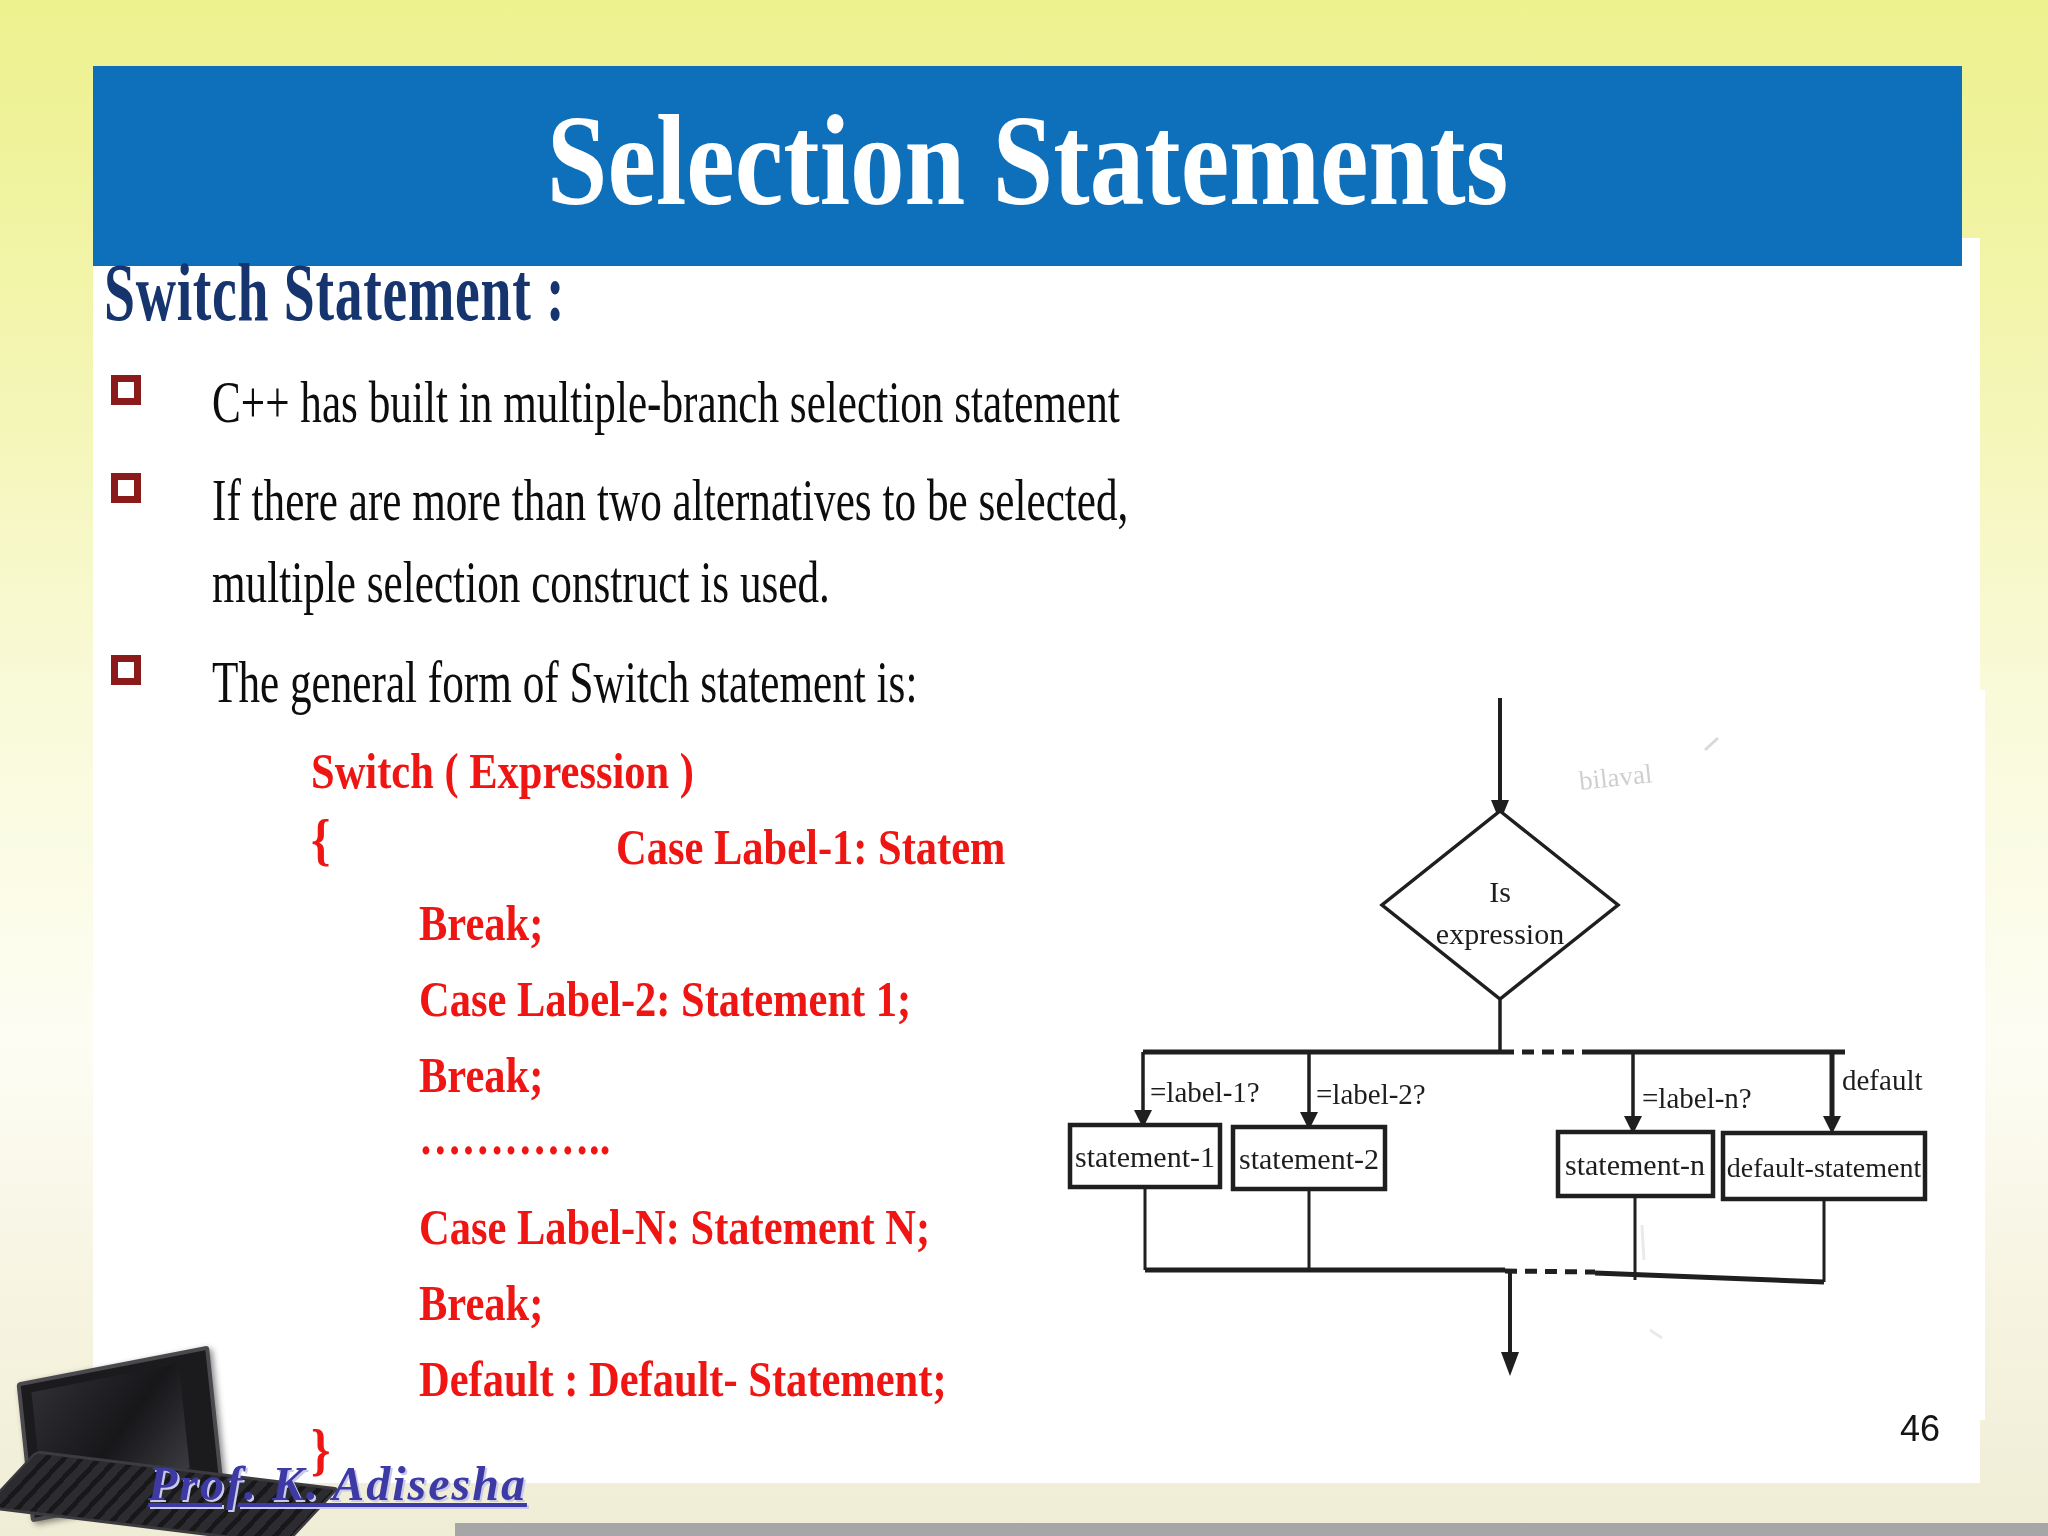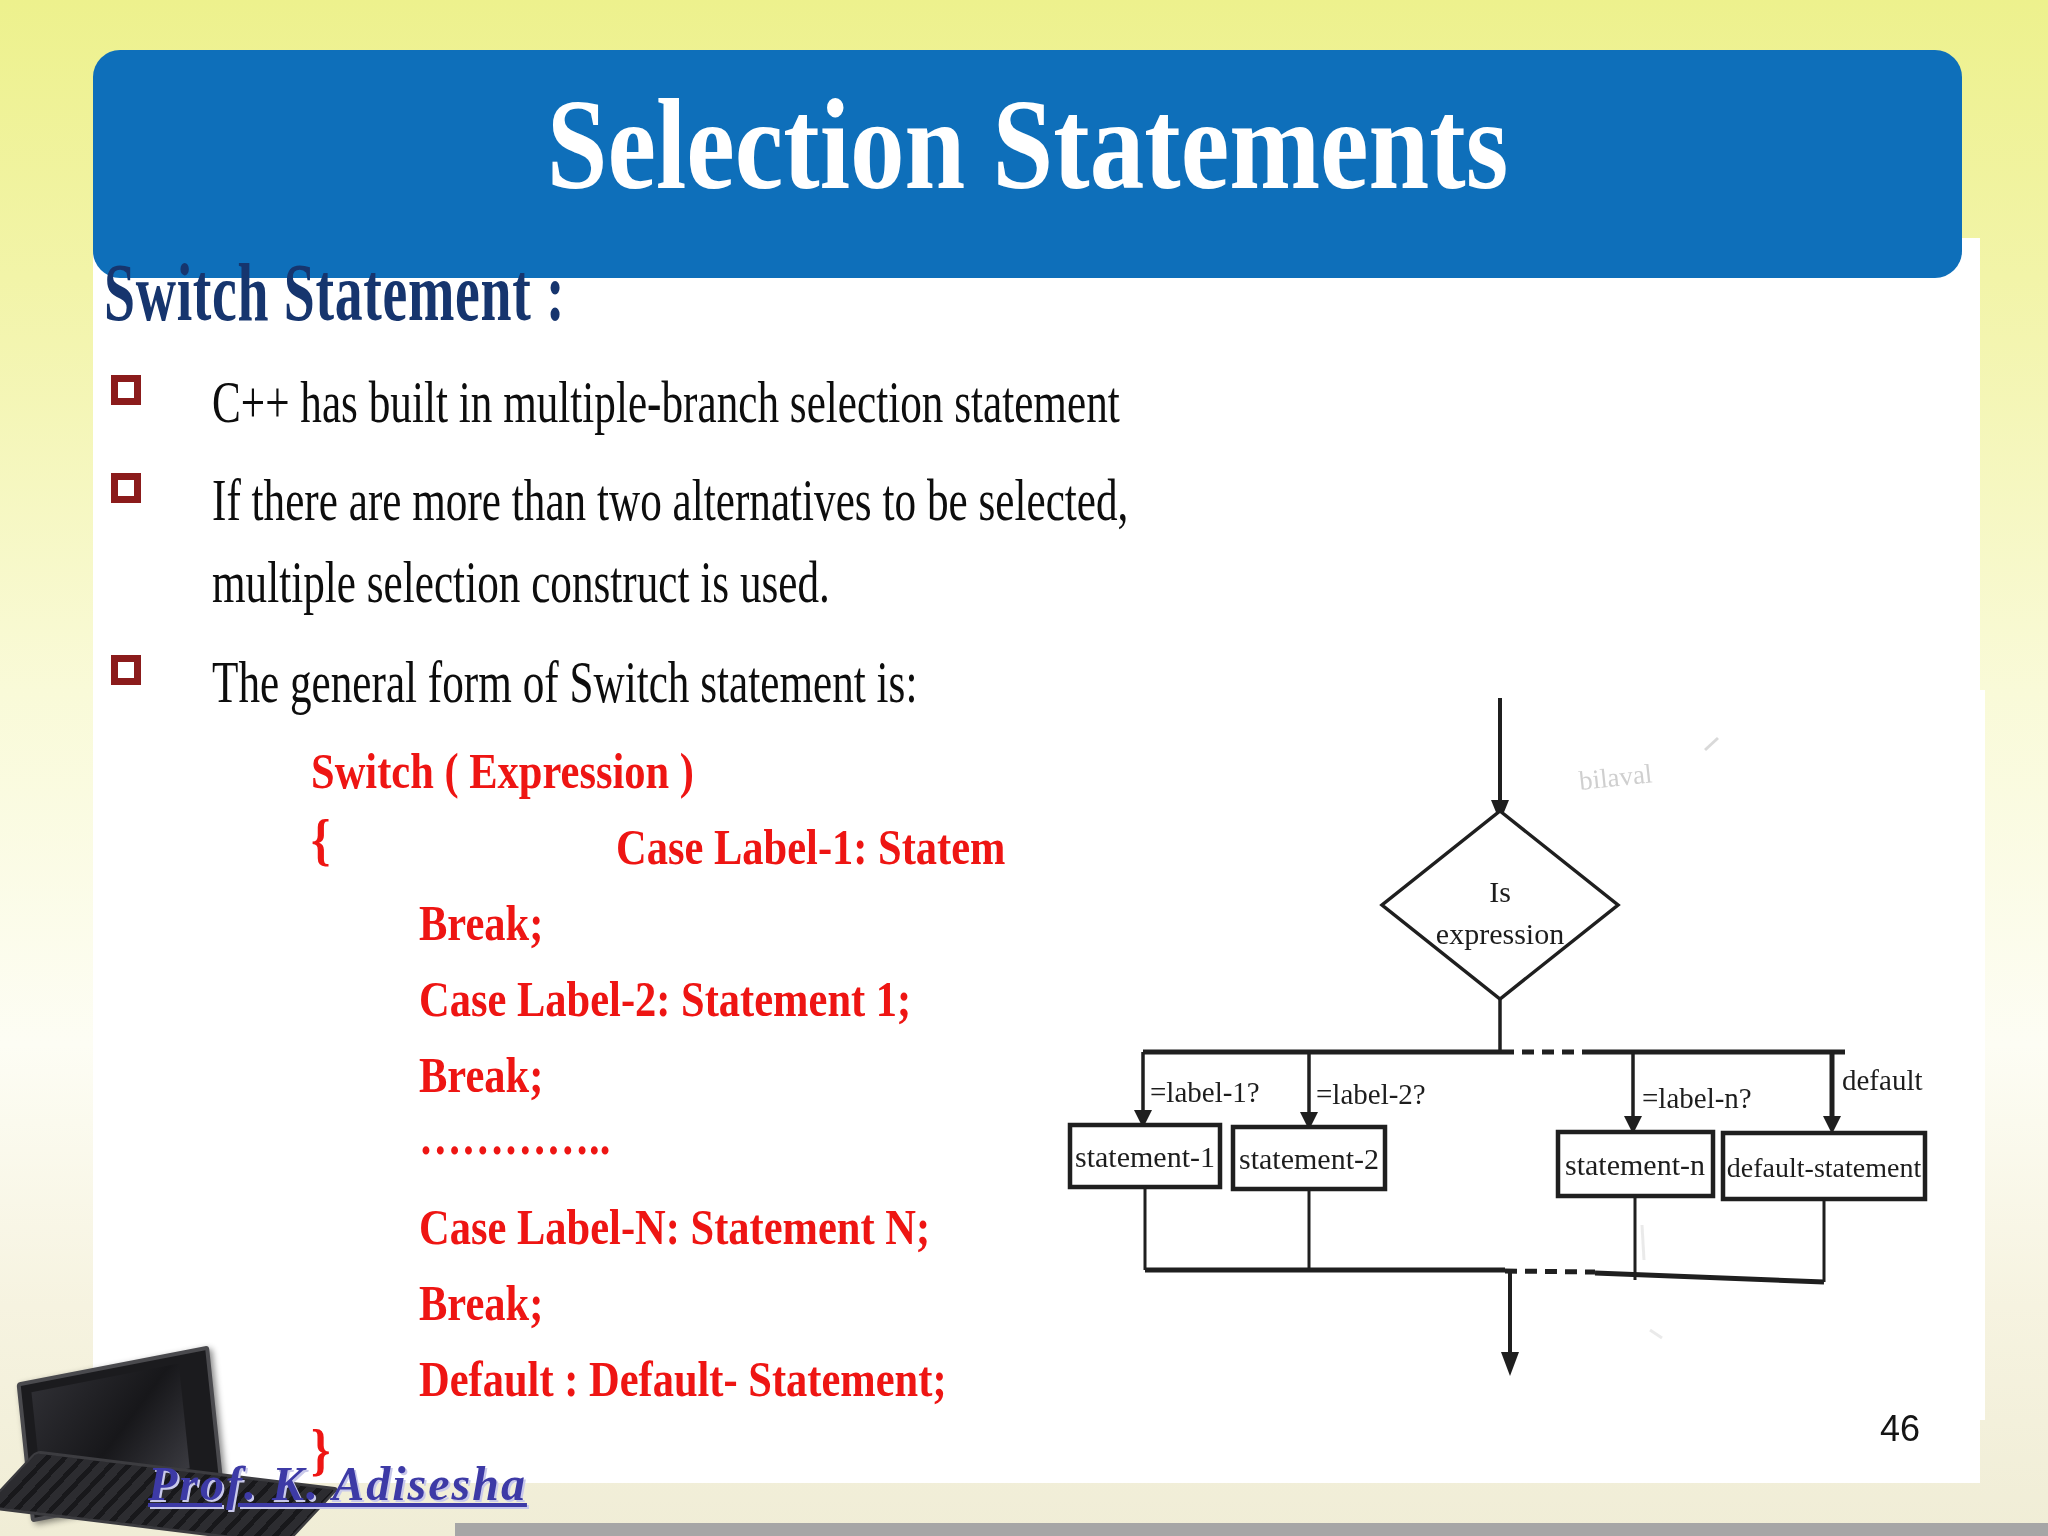--- a/index.html
+++ b/index.html
@@ -3,42 +3,42 @@
 <meta charset="utf-8">
 <style>
   html,body{margin:0;padding:0;background:#ddd;}
   #slide{
     position:relative;width:2048px;height:1536px;overflow:hidden;
     background:linear-gradient(180deg,#edf18d 0%,#f2f4a8 18%,#f9fad8 45%,#fdfdf4 68%,#f6f3e0 85%,#f0edd6 100%);
     font-family:"Liberation Serif",serif;
   }
   .abs{position:absolute;}
   #content-panel{left:93px;top:238px;width:1887px;height:1245px;background:#ffffff;}
-  #title-bar{left:93px;top:50px;width:1869px;height:228px;background:#0e6fba;border-radius:27px;}
+  #title-bar{left:93px;top:66px;width:1869px;height:200px;background:#0e6fba;}
   #title-text{
     width:100%;line-height:188px;text-align:center;color:#ffffff;
     font-size:130px;font-weight:bold;transform:scaleX(.84);transform-origin:center top;
     white-space:nowrap;
   }
   #heading{
     left:104px;top:246px;color:#16356e;font-size:82px;font-weight:bold;
     transform:scaleX(.68);transform-origin:left top;white-space:nowrap;letter-spacing:1px;
   }
   .bullet-sq{width:30px;height:30px;border:7px solid #8b1b1b;background:#fff;box-sizing:border-box;}
   .body-line{
     color:#0d0d0d;font-size:60px;transform:scaleX(.72);transform-origin:left top;
     white-space:nowrap;letter-spacing:0px;
   }
   .code-line{
     color:#ee1513;font-weight:bold;font-size:50px;transform:scaleX(.85);
     transform-origin:left top;white-space:nowrap;
   }
   .code-brace{font-size:58px;}
   #flowchart-svg{left:1050px;top:690px;}
-  #page-number{left:1880px;top:1408px;width:60px;text-align:left;color:#151515;
+  #page-number{left:1880px;top:1408px;width:60px;text-align:right;color:#151515;
     font-family:"Liberation Sans",sans-serif;font-size:36px;}
   #signature{
     left:148px;top:1456px;color:#3d3aa6;font-size:48px;font-weight:bold;font-style:italic;
     letter-spacing:2px;text-shadow:2px 2px 0 #c9c9ea;white-space:nowrap;text-decoration:underline;
   }
   #bottom-grey-strip{left:455px;top:1523px;width:1593px;height:13px;background:#a6a6a6;}
   
   #laptop{left:0px;top:1362px;width:345px;height:174px;}
   #laptop .screen{
     position:absolute;left:22px;top:2px;width:188px;height:132px;background:#1b1b1e;

